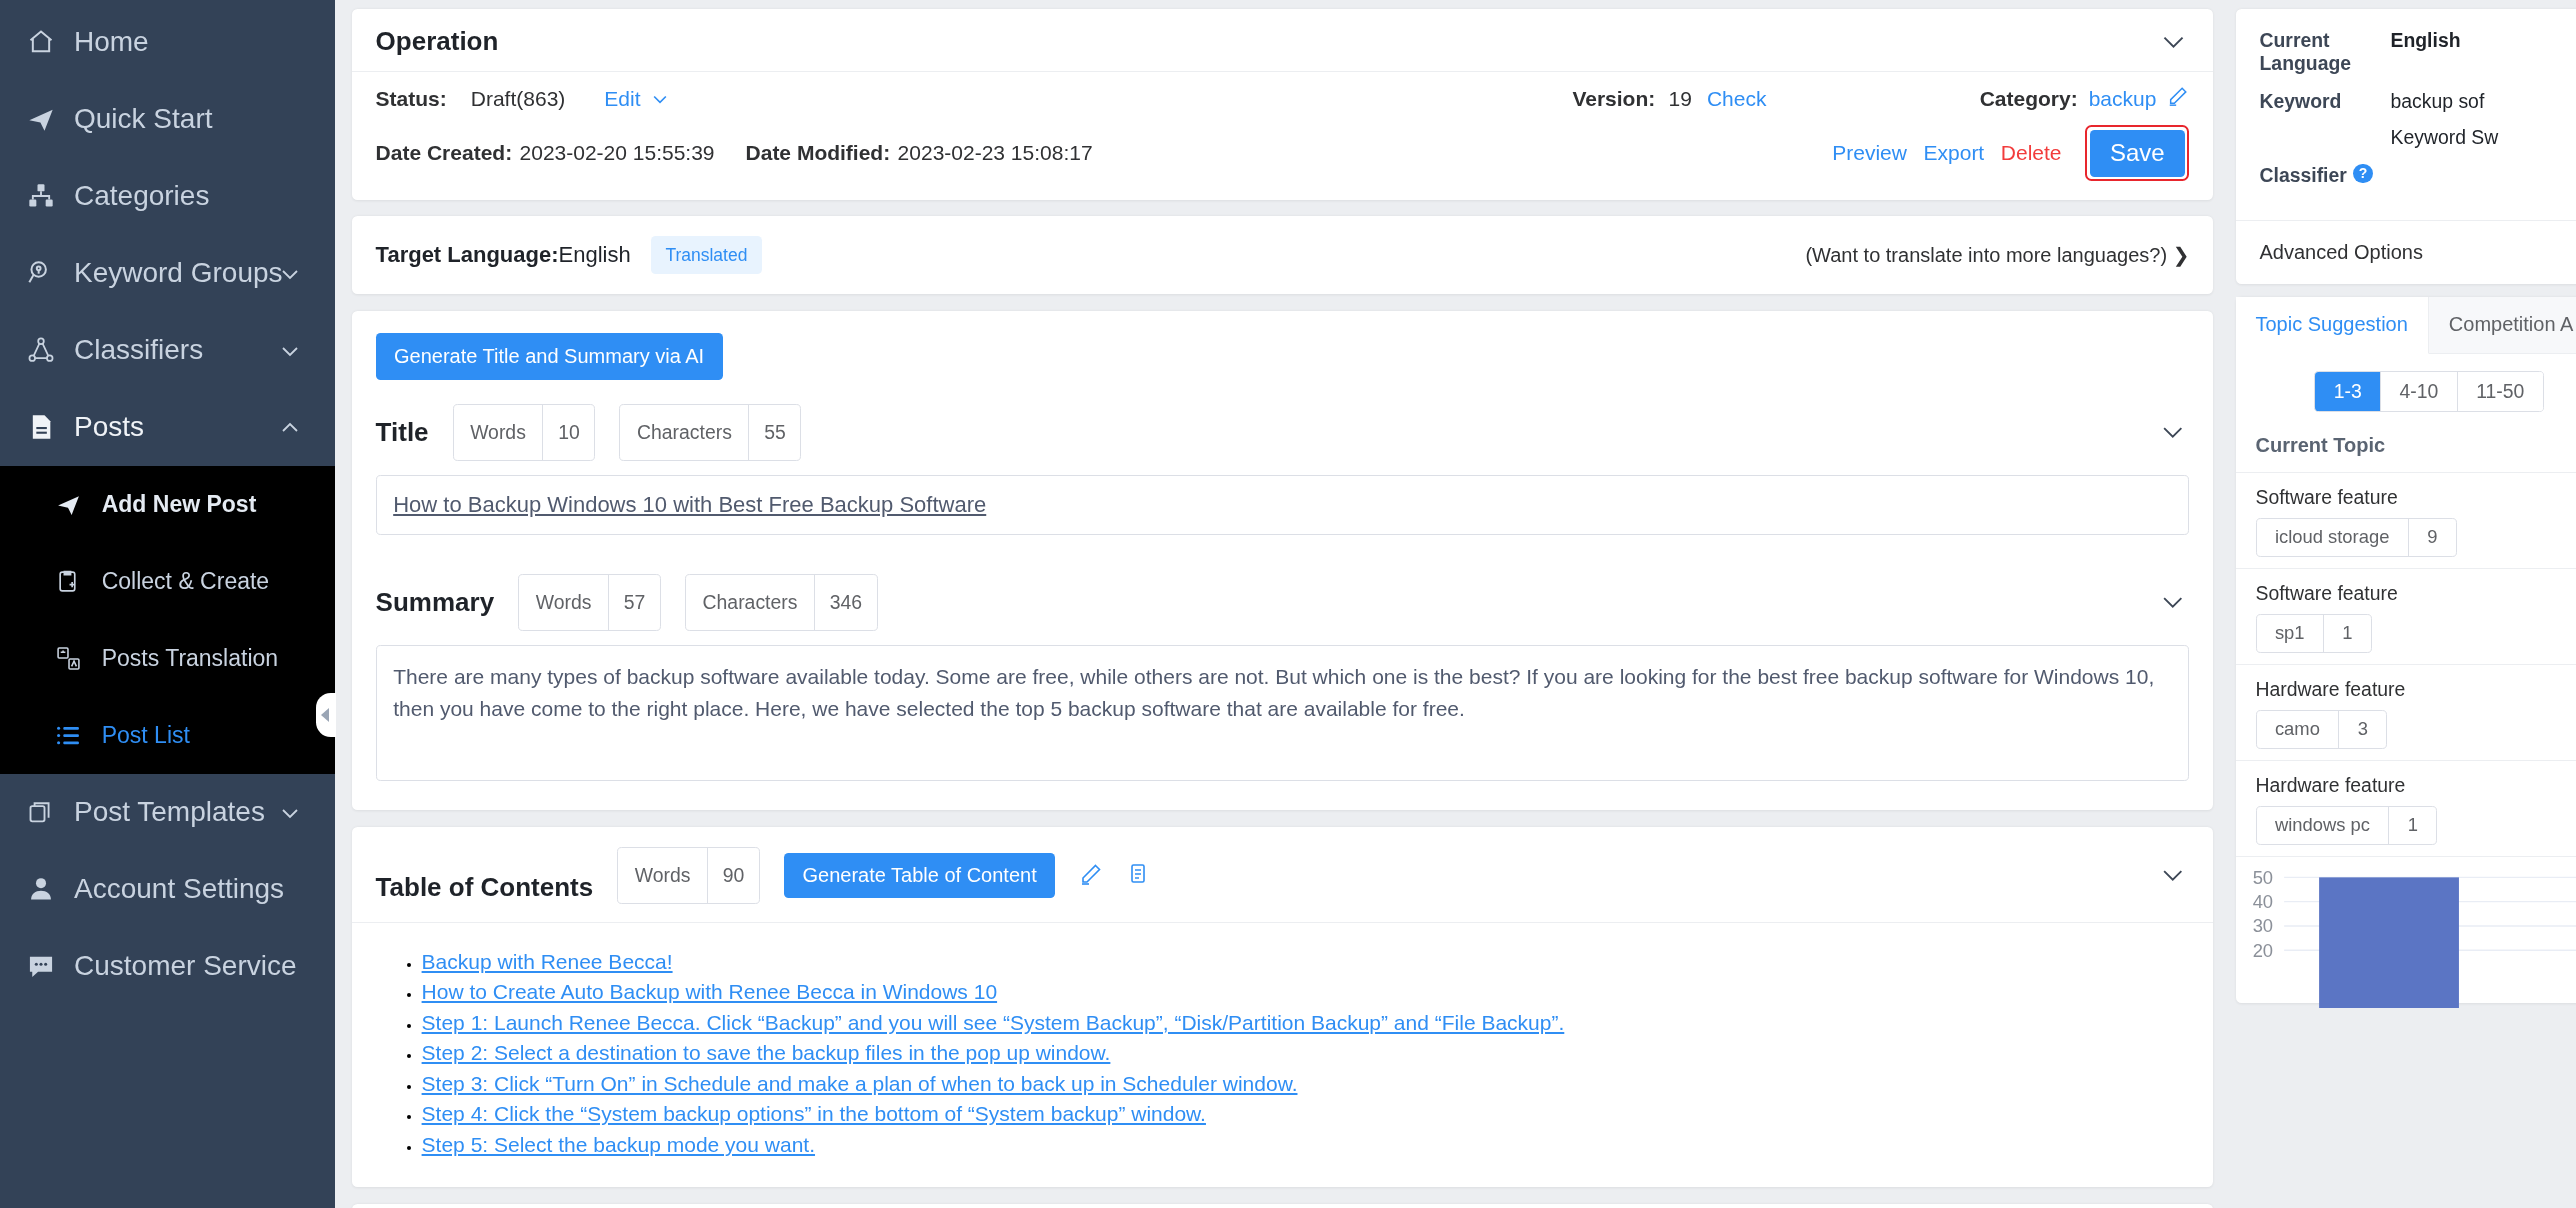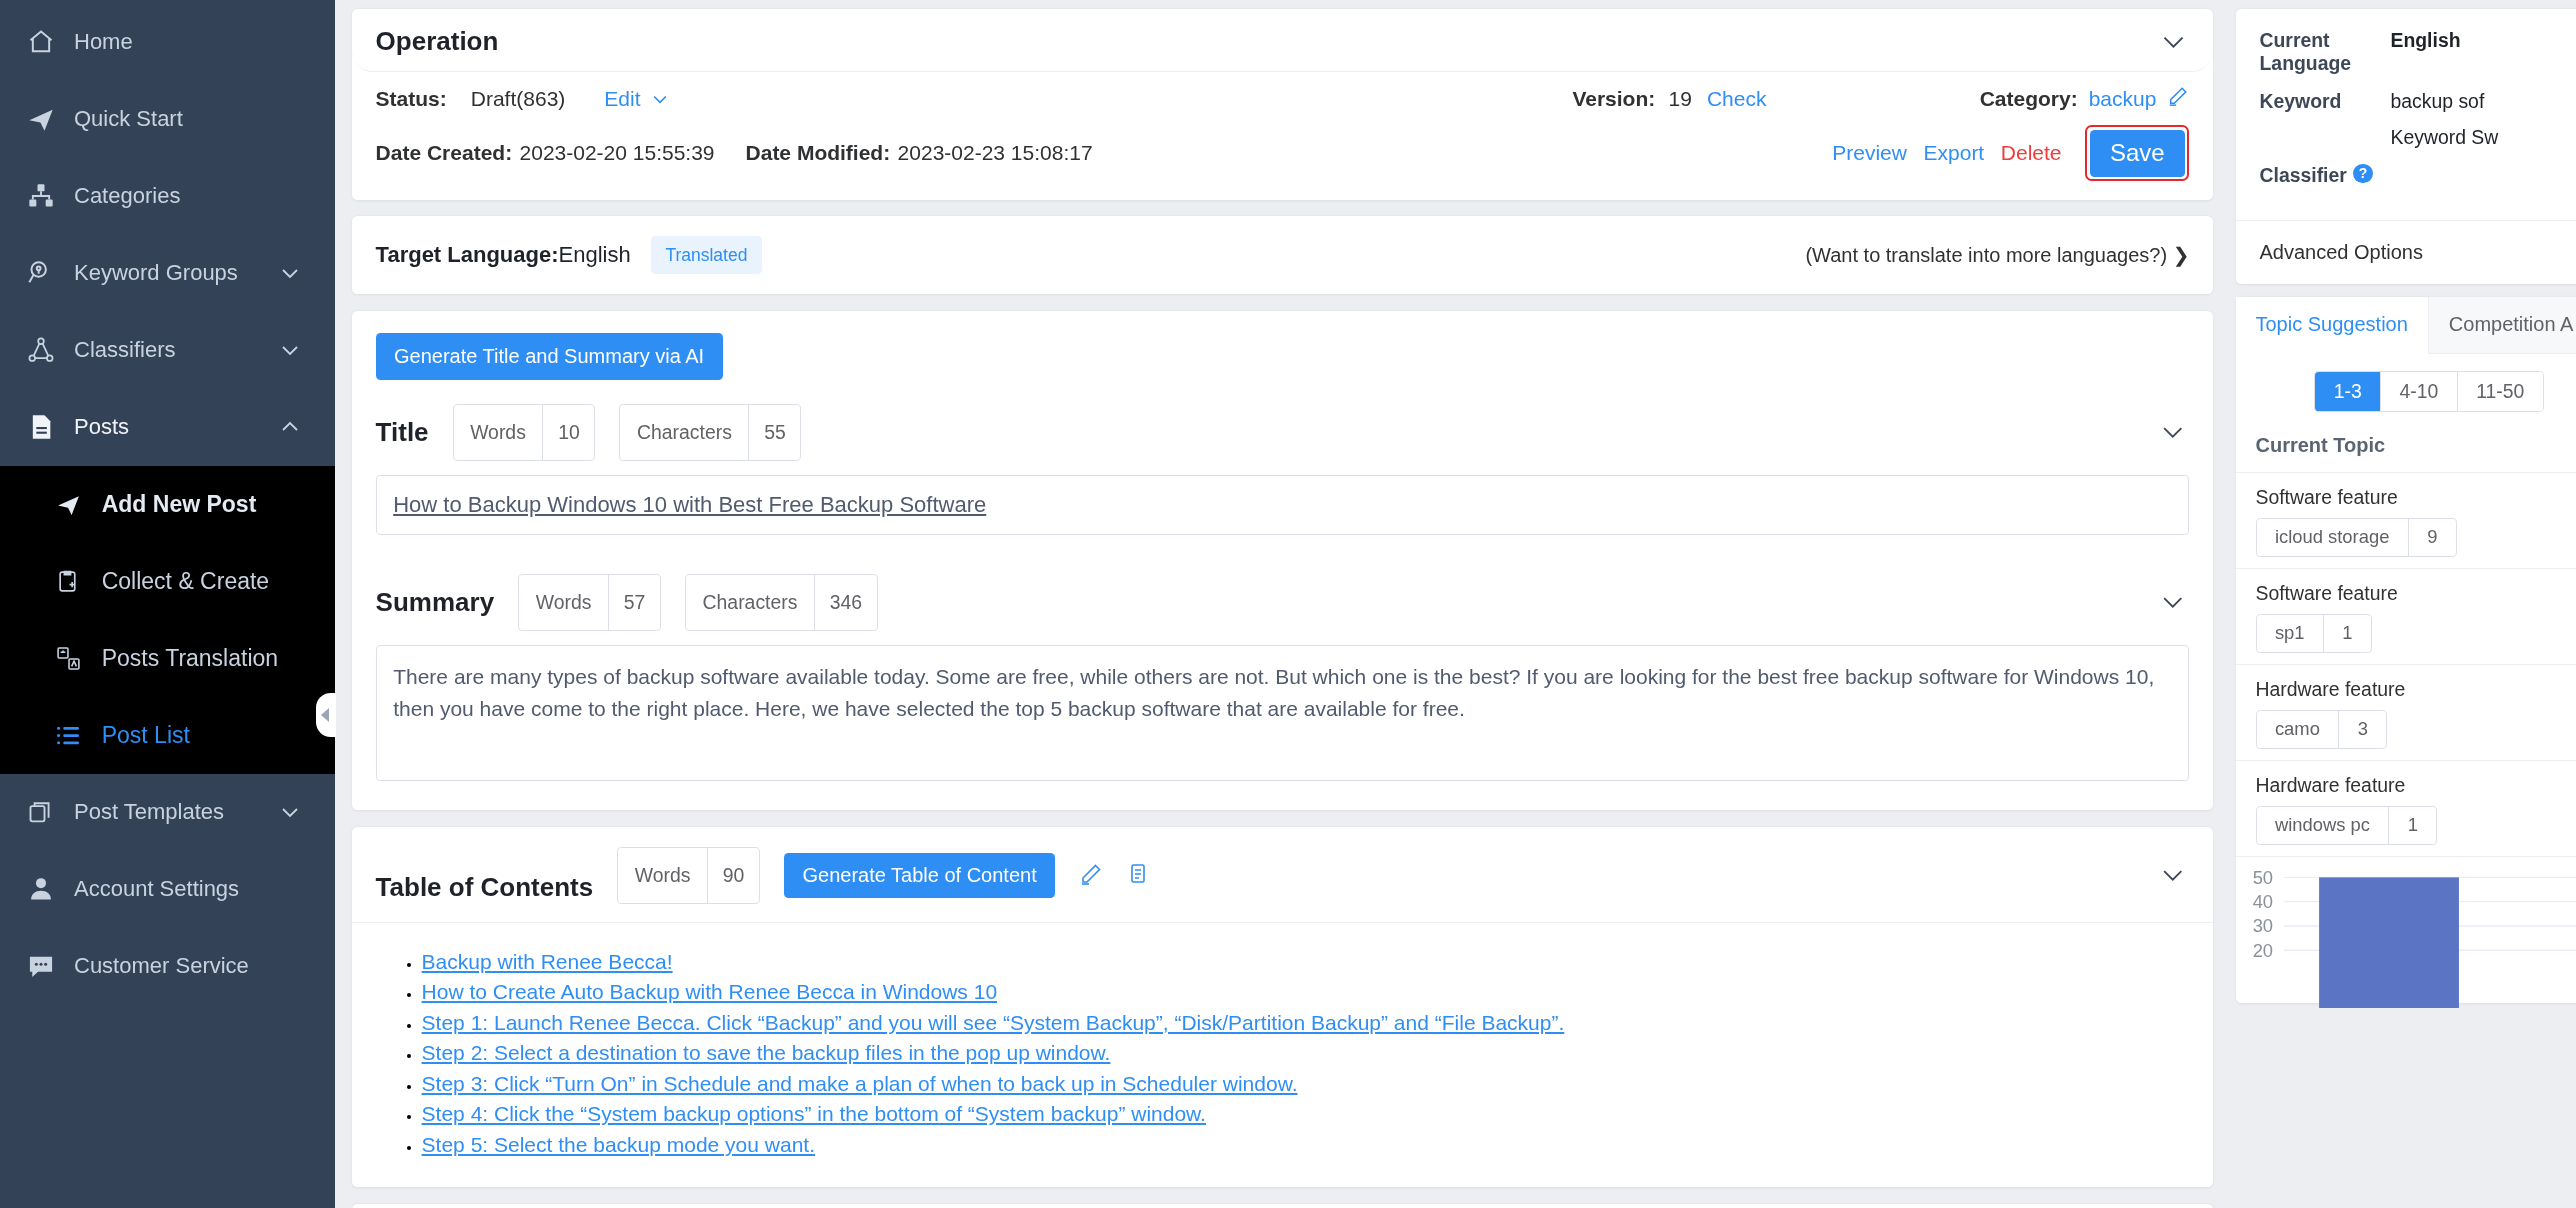--- a/index.html
+++ b/index.html
@@ -14,21 +14,21 @@
   
   .sidebar {
     width: 335px; flex: 0 0 335px; height: 1208px;
     background: #334257;
     position: relative;
     padding-top: 3.7px;
   }
   .nav-item {
     display: flex; align-items: center;
     height: 77px; padding-left: 20px;
-    color: #c9d3e0; font-size: 22px;
+    color: #c9d3e0; font-size: 28px;
     cursor: pointer; position: relative;
   }
   .nav-item .ico {
     width: 41px; flex: 0 0 41px; display: flex;
     align-items: center; justify-content: center;
     margin-right: 13px;
   }
   .nav-item .ico svg { display: block; }
   .nav-item .lbl { white-space: nowrap; }
   .nav-item .chev {
@@ -73,21 +73,20 @@
     background: #fff; border-radius: 5.5px;
     box-shadow: 0 0.9px 2.8px rgba(0,0,0,.07);
     flex: 0 0 auto;
   }
 
   
   .op-head {
     display: flex; align-items: center; justify-content: space-between;
     padding: 16.6px 24px 14.7px 24px;
     border-bottom: 0.9px solid #eceef1;
-    border-radius: 21px;
   }
   .op-title { font-size: 26px; font-weight: bold; color: #1f2329; }
   .chev-btn { width: 31px; height: 31px; cursor: pointer; }
   .op-row {
     display: flex; align-items: center;
     padding: 13px 24px 0 24px;
     font-size: 21px; color: #303133;
   }
   .op-row.second { padding-top: 13px; padding-bottom: 18.4px; }
   .b { font-weight: bold; }

